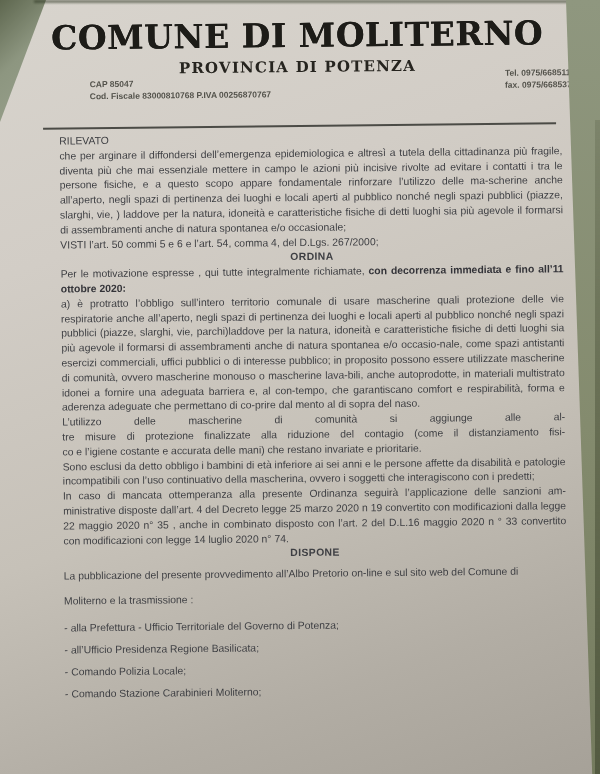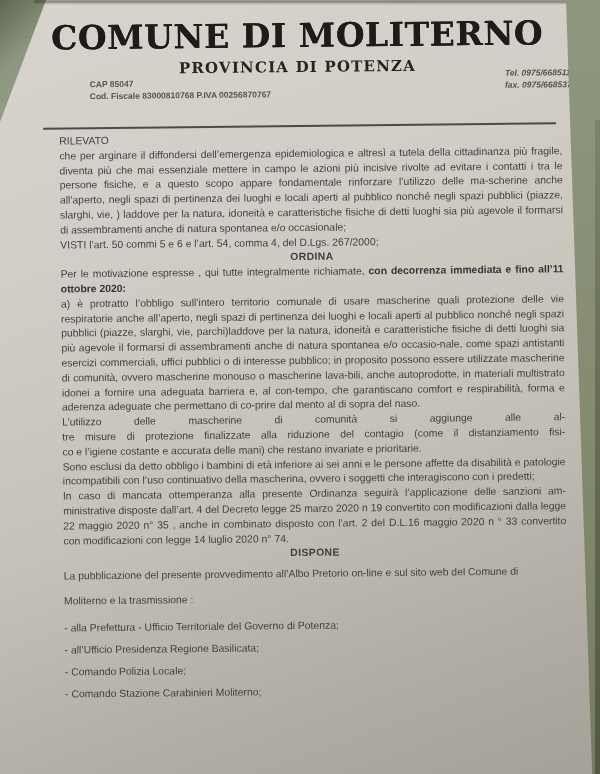--- a/index.html
+++ b/index.html
@@ -39,21 +39,21 @@
     font-family:"DejaVu Serif",serif;font-weight:800;font-size:33px;line-height:36px;
     letter-spacing:.5px;text-shadow:0 0 .4px #1d1c18;
   }
   .h-sub{
     font-family:"DejaVu Serif",serif;font-weight:700;font-size:15px;line-height:18px;
     letter-spacing:1.2px;margin-top:4px;color:#26241f;
   }
   .h-info{display:flex;justify-content:space-between;margin-top:1px;
     font-size:8.5px;line-height:11.5px;font-weight:700;color:#53524b;text-align:left;}
   .h-info-left{margin-left:92px;}
-  .h-info-right{margin-right:26px;margin-top:-7px;font-style:italic;}
+  .h-info-right{margin-right:26px;margin-top:-7px;}
 
   .rule{height:2px;background:#4b4b46;width:513px;margin:25px 0 5px 45px;}
 
   
   .doc{
     position:relative;margin:2px 0 0 61px;width:503px;
     font-size:10.4px;line-height:14.8px;color:#3e3f43;text-align:justify;
   }
   .doc p{margin:0;}
   .lbl{text-align:left;}

